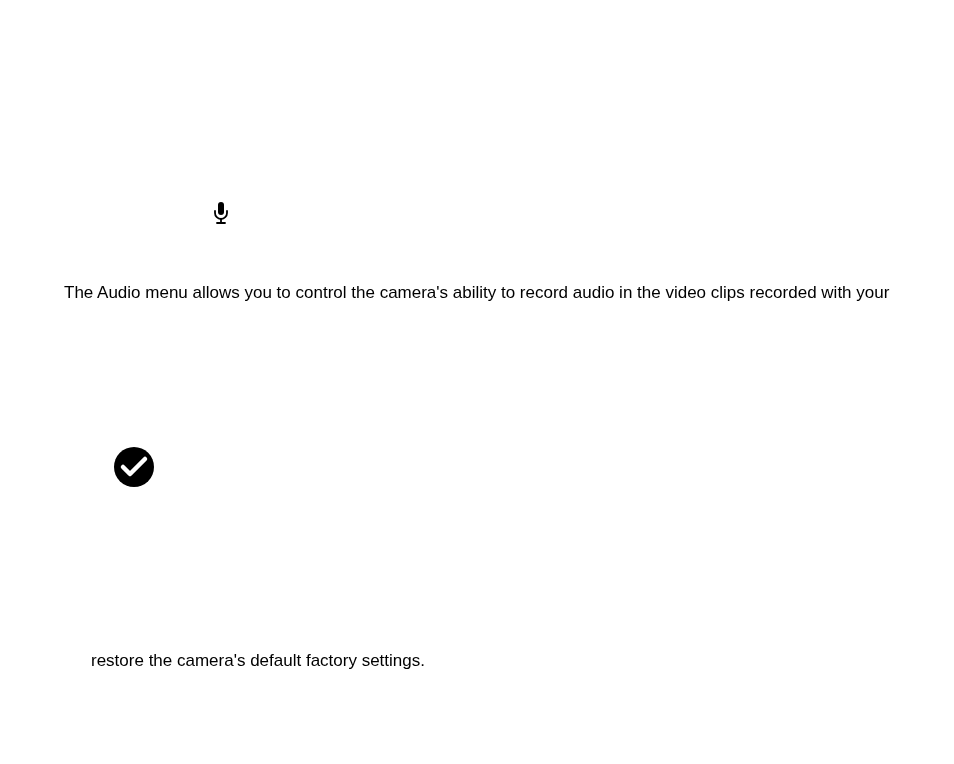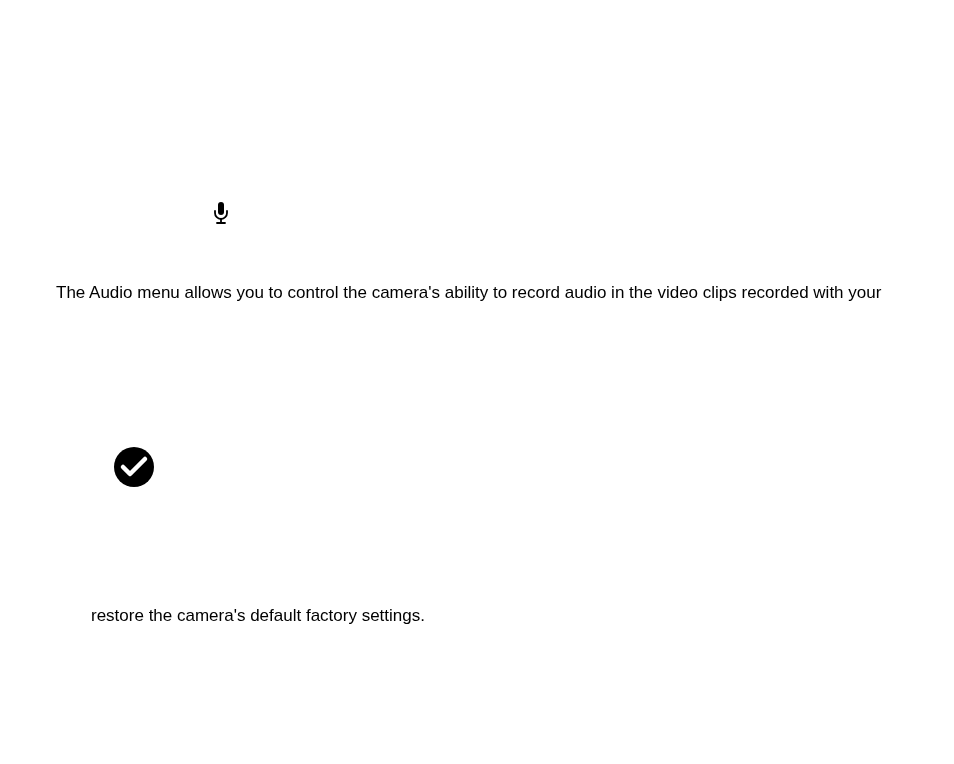--- a/index.html
+++ b/index.html
@@ -18,36 +18,36 @@
     }
     .mic-icon {
       position: absolute;
       left: 213px;
       top: 202px;
       width: 16px;
       height: 24px;
     }
     .paragraph-1 {
       position: absolute;
-      left: 56px;
+      left: 64px;
       top: 281px;
       width: 880px;
       line-height: 1.4;
     }
     .check-icon {
       position: absolute;
       left: 113px;
       top: 446px;
       width: 42px;
       height: 42px;
     }
     .paragraph-2 {
       position: absolute;
       left: 91px;
-      top: 604px;
+      top: 649px;
       width: 800px;
       line-height: 1.4;
     }
   </style>
 </head>
 <body>
 
 <div class="mic-icon">
   <svg viewBox="0 0 16 24" xmlns="http://www.w3.org/2000/svg">
     <rect x="5" y="0" width="6" height="13" rx="3" fill="#000000"></rect>

